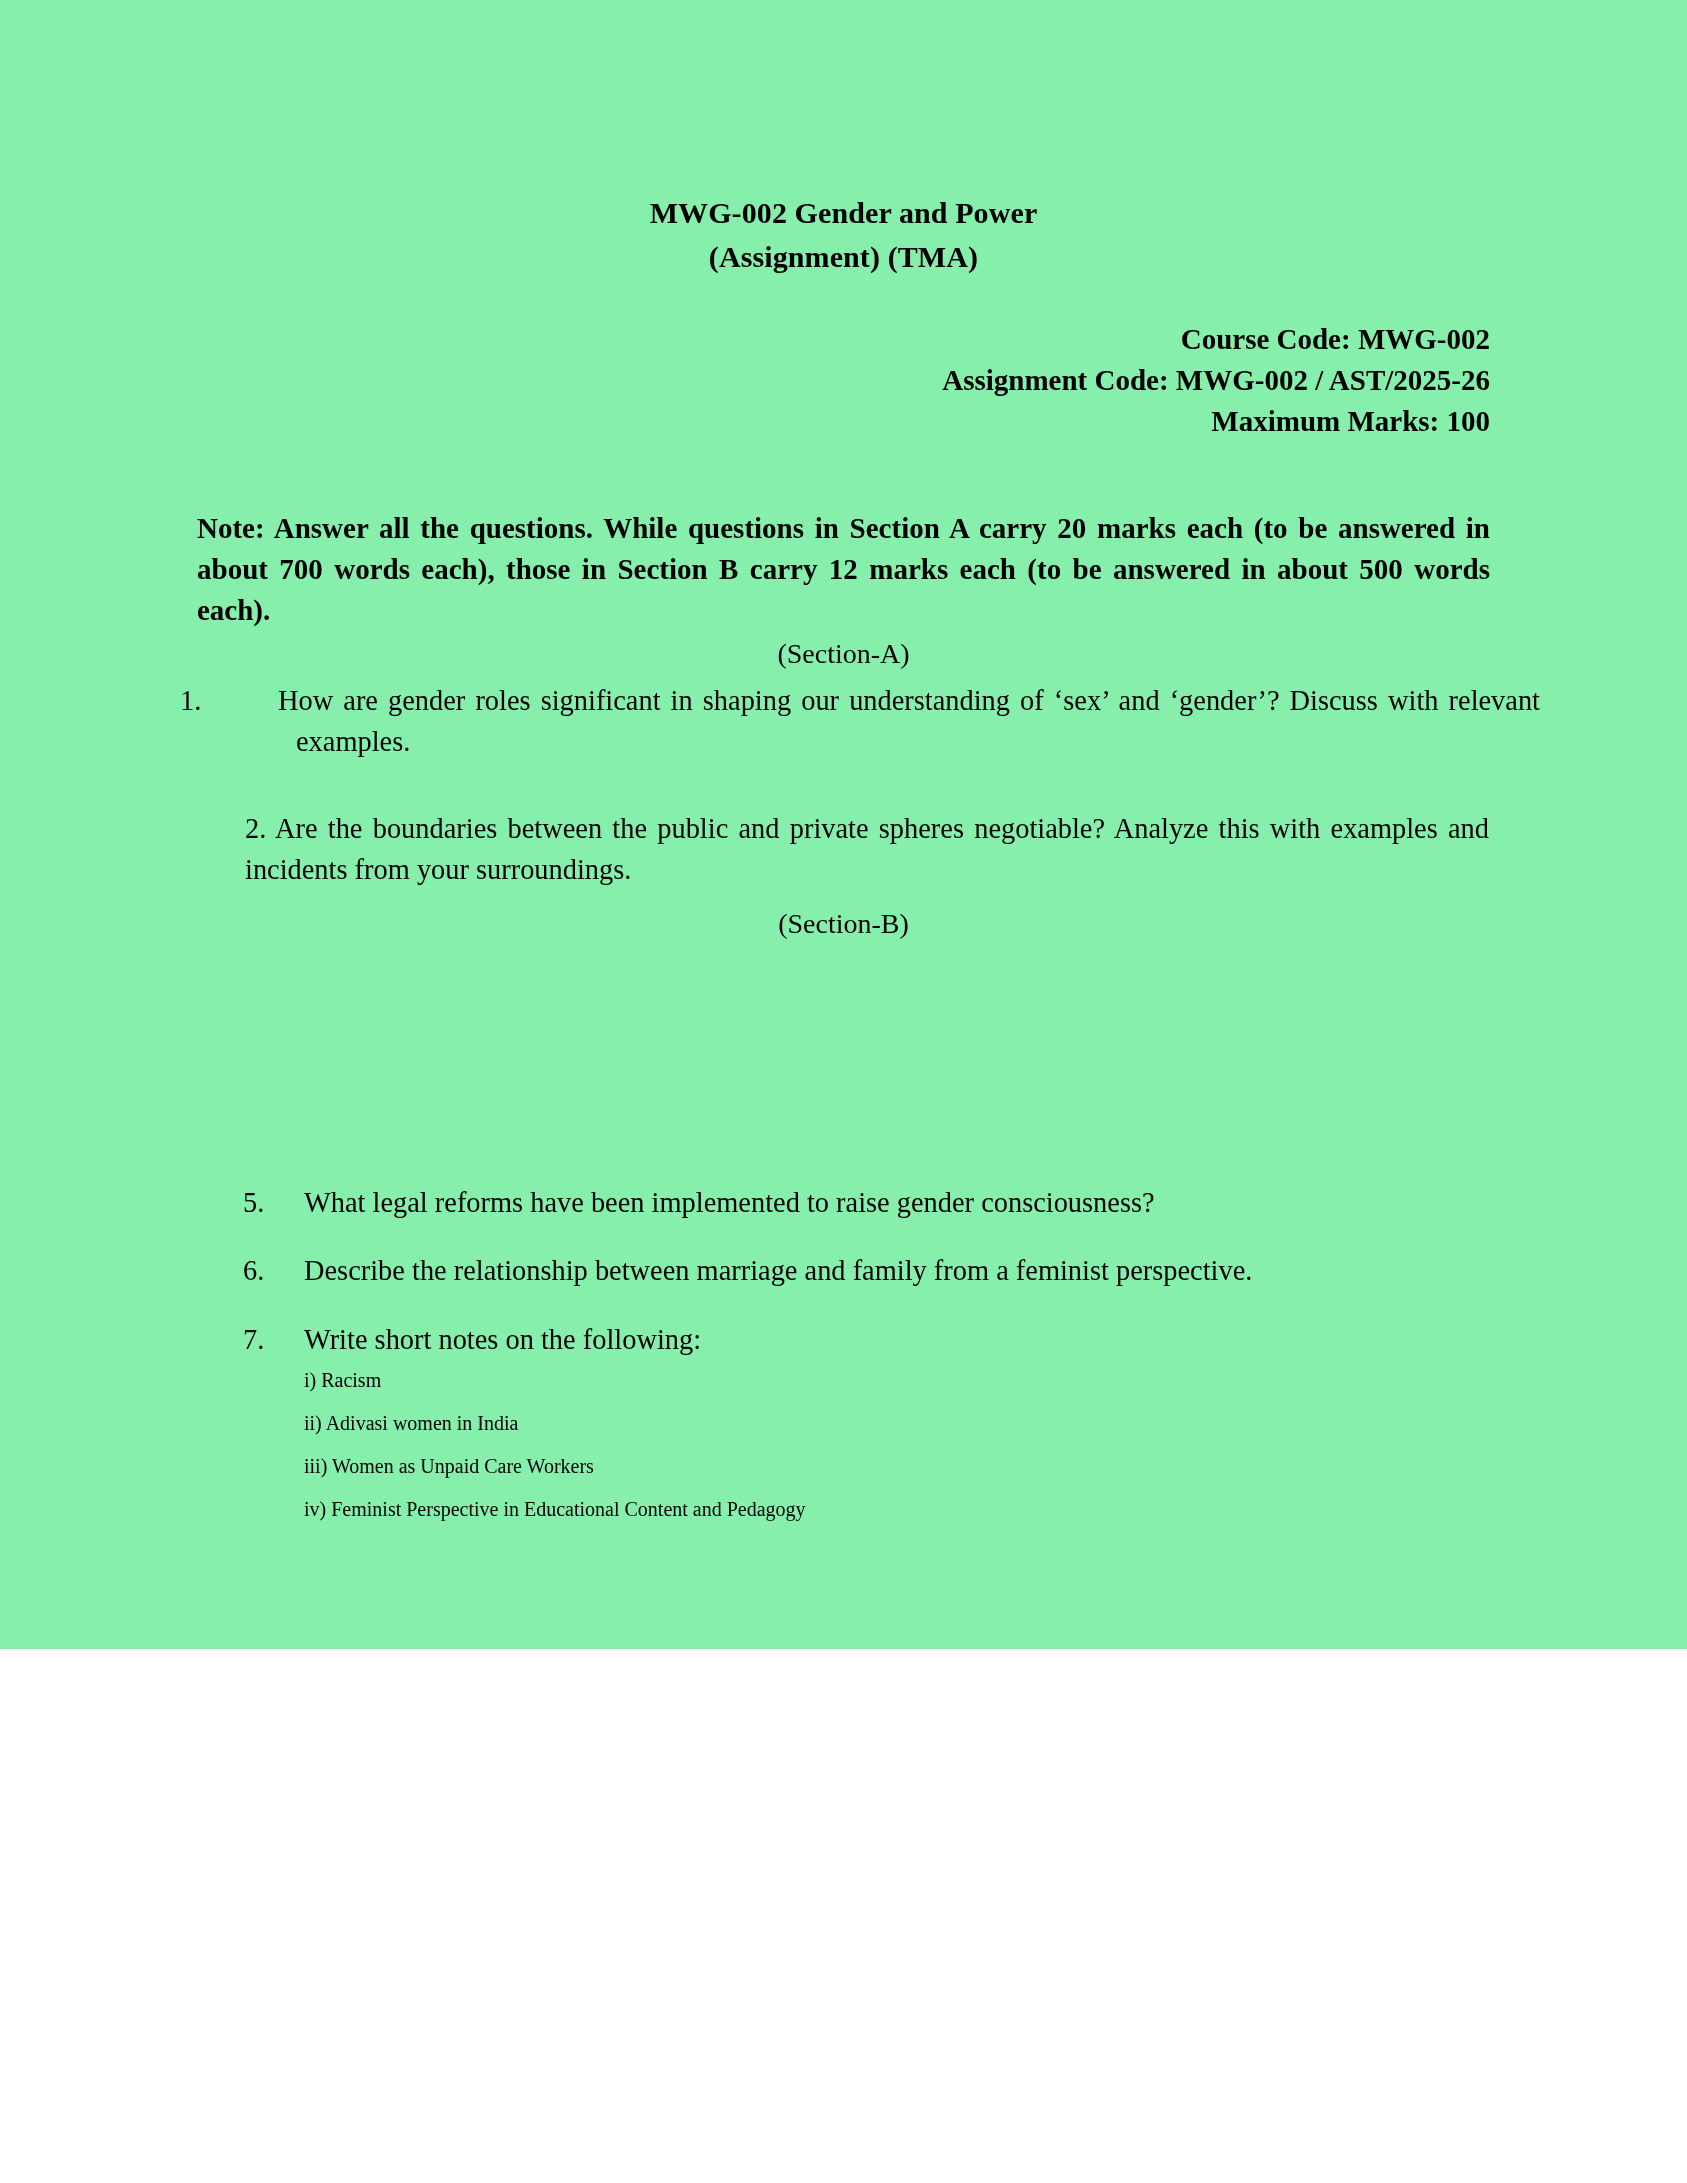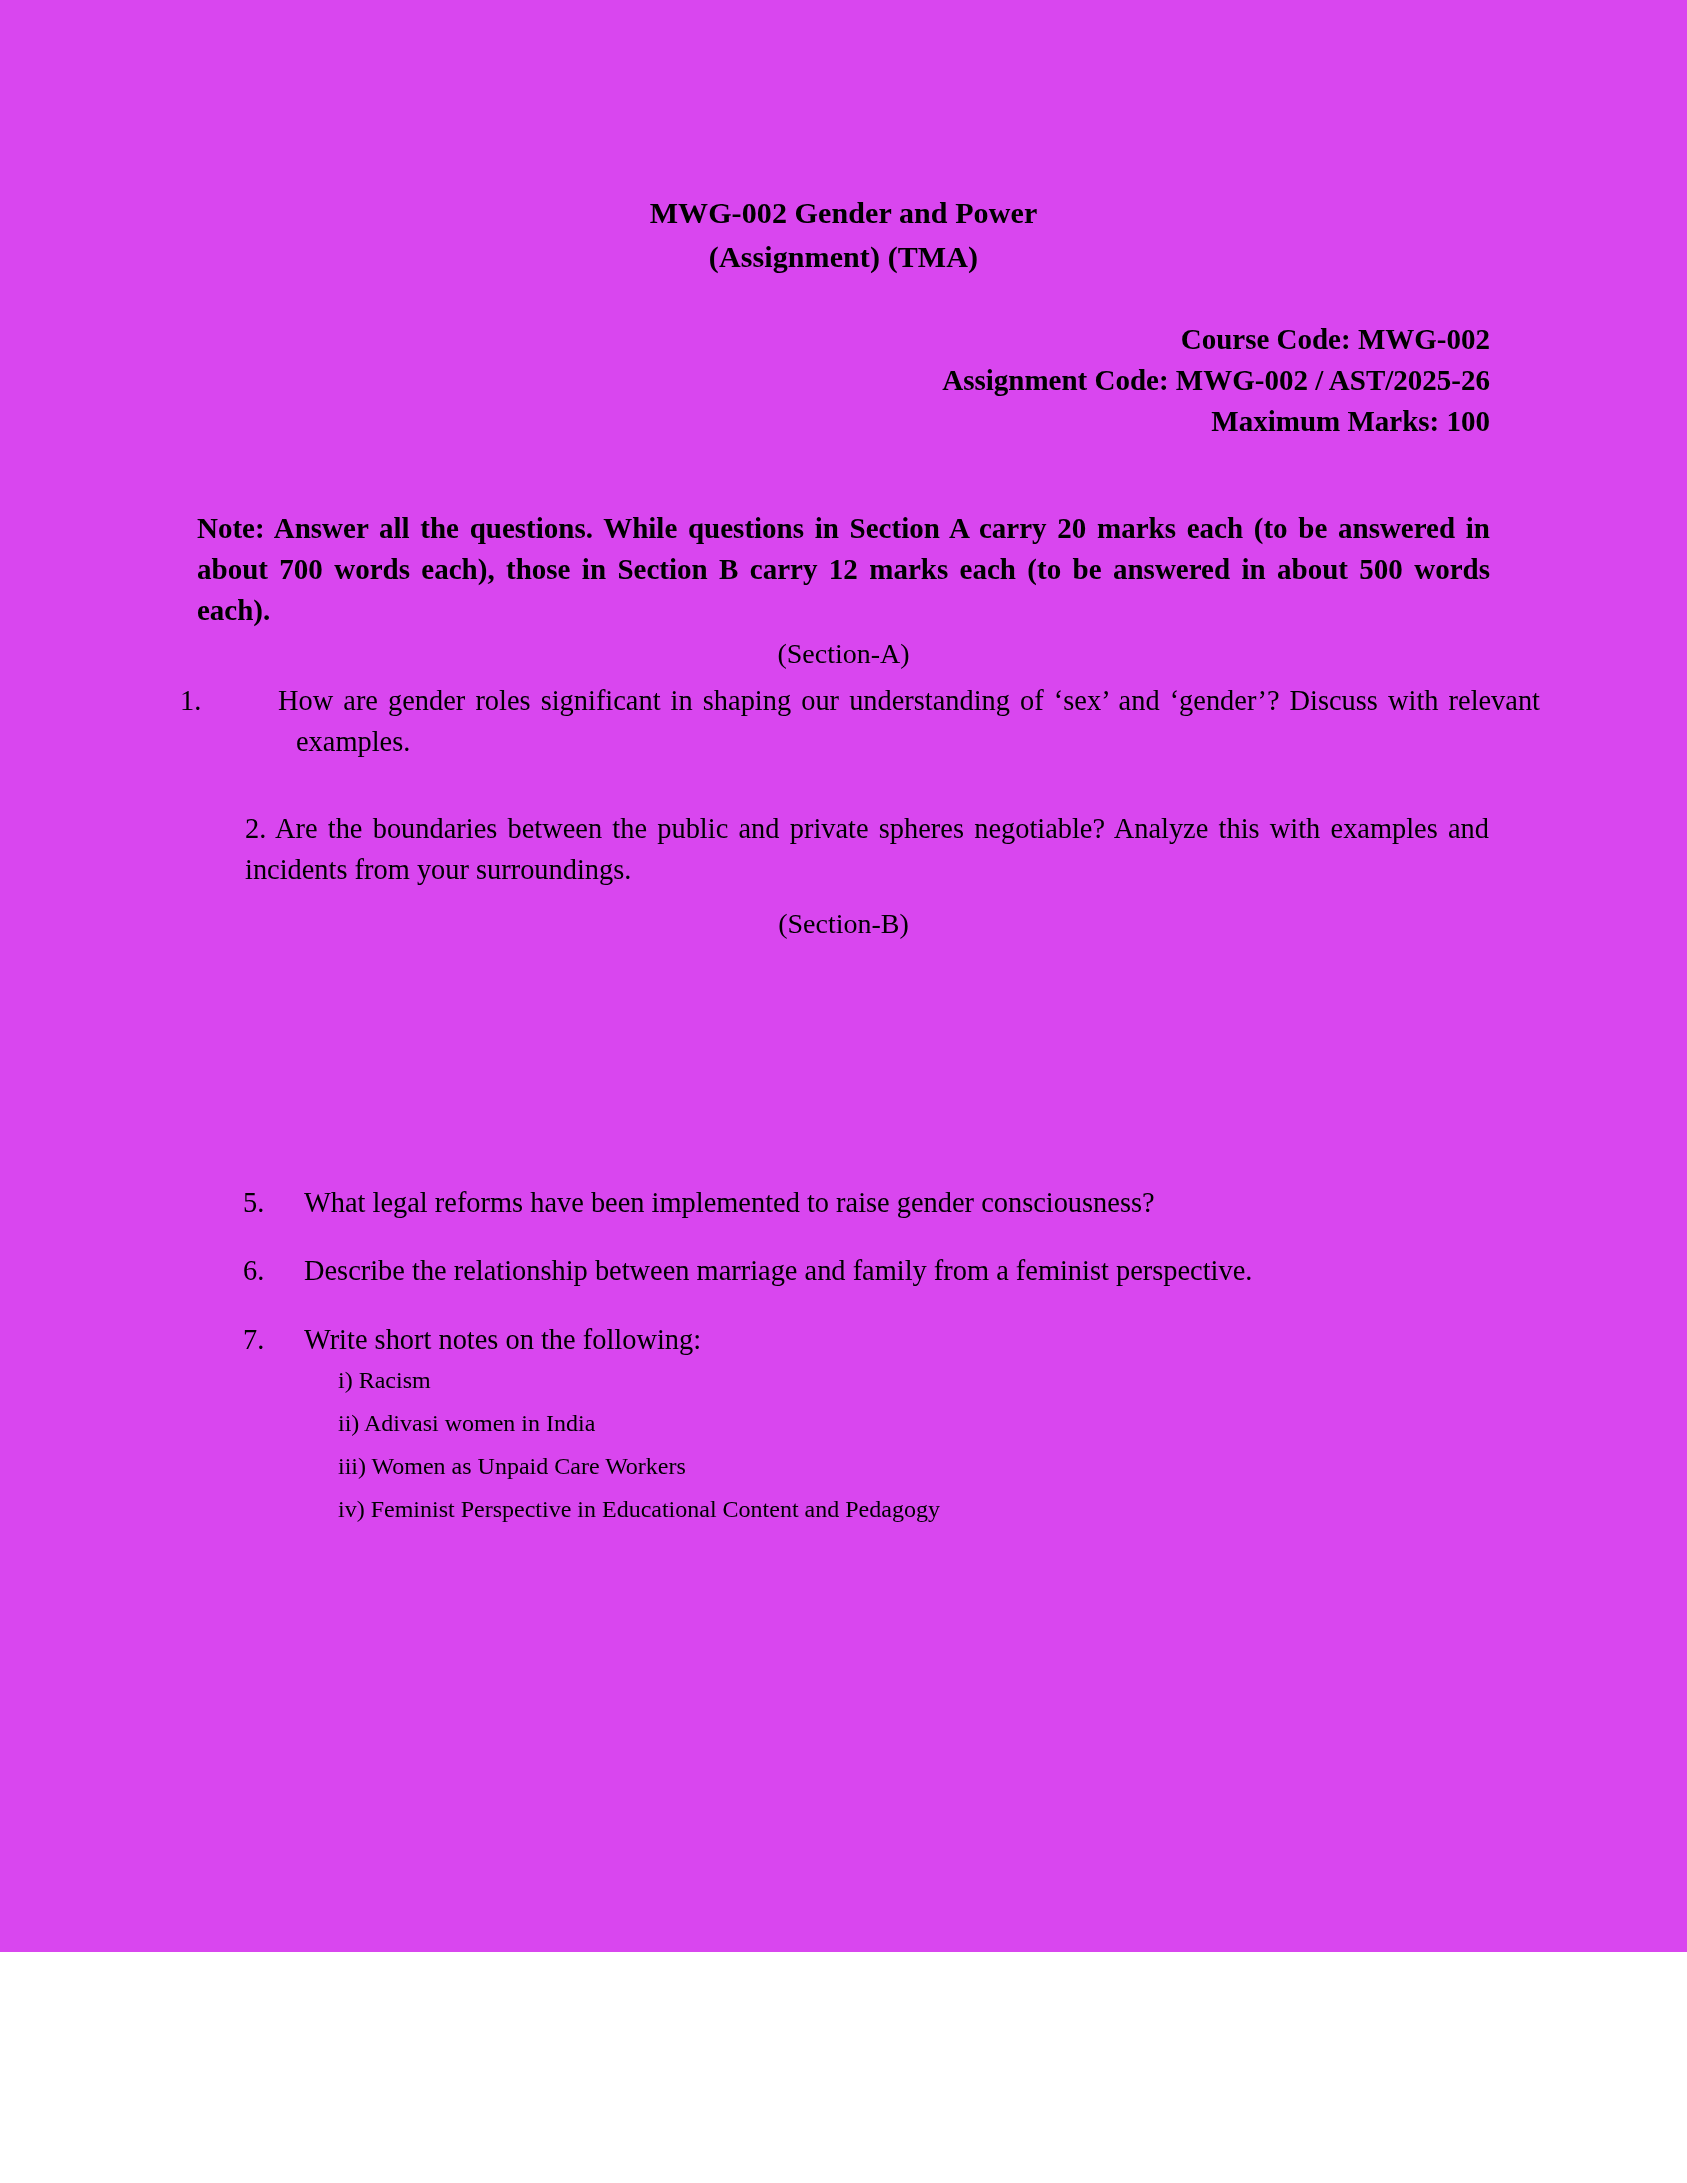--- a/index.html
+++ b/index.html
@@ -3,22 +3,22 @@
 <meta charset="utf-8">
 <style>
   html, body {
     margin: 0;
     padding: 0;
     background: #ffffff;
   }
   .page {
     position: relative;
     width: 1687px;
-    height: 1952px;
-    background: #d946ef;
+    height: 1649px;
+    background: #86efac;
     margin: 0 auto;
     font-family: "Liberation Serif", "DejaVu Serif", serif;
     color: #000000;
     overflow: hidden;
   }
 
   
   .title-block {
     position: absolute;
     left: 197px;
@@ -118,23 +118,22 @@
   #q5 { top: 1182px; }
   #q6 { top: 1250px; }
   #q7 { top: 1319px; }
 
   
   .subitems {
     position: absolute;
     left: 304px;
     top: 1359px;
     width: 1125px;
-    font-size: 24px;
+    font-size: 20px;
     line-height: 43px;
-    margin-left: 34px;
   }
   .subitem { white-space: nowrap; }
 </style>
 </head>
 <body>
 
 <div class="page">
 
   <div class="title-block">
     <div class="title-line">MWG-002 Gender and Power</div>

